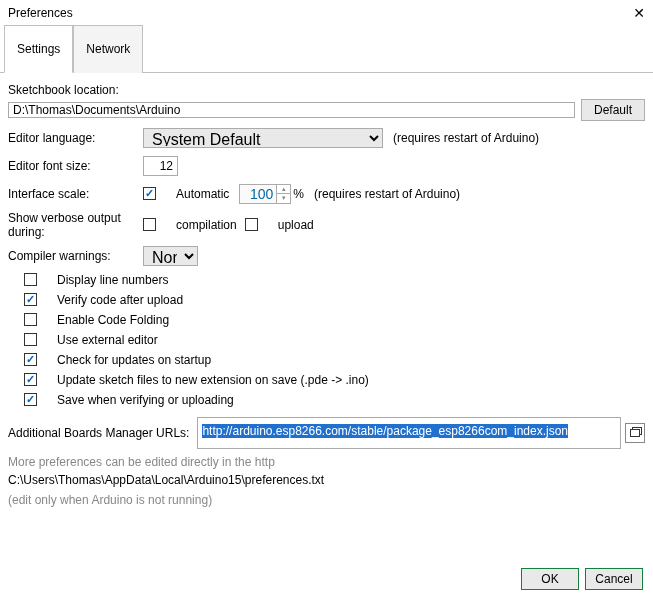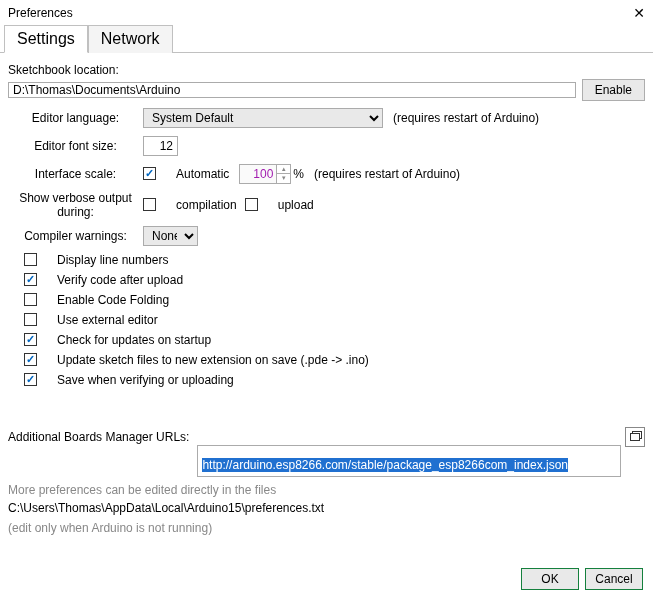--- a/index.html
+++ b/index.html
@@ -20,46 +20,45 @@
   height: 24px;
 }
 .titlebar .title { font-size: 12px; }
 .close-icon { font-size: 14px; cursor: pointer; font-family: Arial, sans-serif; }
 .tabs {
   display: flex;
   border-bottom: 1px solid #c0c0c0;
   padding-left: 4px;
 }
 .tab {
-  padding: 4px 12px;
+  padding: 16px 12px;
   border: 1px solid #c0c0c0;
   border-bottom: none;
   background: #f4f4f4;
   position: relative;
   top: 1px;
   cursor: pointer;
-  font-size: 16px;
+  font-size: 12px;
 }
 .tab.active {
   background: #fff;
   border-bottom: 1px solid #fff;
 }
 .content {
   padding: 10px 8px;
 }
 .row {
   display: flex;
   align-items: center;
   margin-bottom: 6px;
   min-height: 22px;
 }
 .row-label {
   width: 135px;
   flex-shrink: 0;
-  text-align: center;
 }
 input[type="text"].full {
   flex: 1;
   border: 1px solid #ababab;
   padding: 2px 4px;
   height: 16px;
   font-size: 12px;
   font-family: inherit;
 }
 button.btn {
@@ -69,43 +68,43 @@
   height: 22px;
   font-size: 12px;
   cursor: pointer;
   font-family: inherit;
 }
 select {
   border: 1px solid #ababab;
   background: #e9e9e9;
   padding: 1px 4px;
   height: 20px;
-  font-size: 12px;
+  font-size: 16px;
   font-family: inherit;
 }
 .lang-select { width: 240px; }
 .warn-select { width: 55px; }
 .font-input {
   width: 35px;
   border: 1px solid #ababab;
   padding: 2px 4px;
   height: 20px;
   font-size: 12px;
   text-align: right;
   font-family: inherit;
 }
 .scale-input {
   width: 38px;
   border: 1px solid #ababab;
   padding: 1px 3px;
   height: 20px;
-  font-size: 12px;
+  font-size: 14px;
   text-align: right;
   font-family: inherit;
-  color: #a21caf;
+  color: #0369a1;
 }
 .spinner-wrap {
   display: flex;
   align-items: stretch;
   margin: 0 2px;
 }
 .spinner-btns {
   display: flex;
   flex-direction: column;
   border: 1px solid #ababab;
@@ -153,25 +152,24 @@
 .addl-row {
   display: flex;
   align-items: center;
   margin-top: 10px;
   gap: 4px;
 }
 .addl-label { flex-shrink: 0; padding-right: 4px; }
 .addl-input {
   flex: 1;
   border: 1px solid #ababab;
-  padding: 12px 4px;
+  padding: 6px 4px;
   height: 32px;
   font-size: 12px;
   font-family: inherit;
-  margin-top: 48px;
 }
 .addl-input .sel {
   background: #2070d0;
   color: #fff;
 }
 .addl-icon {
   width: 20px;
   height: 20px;
   border: 1px solid #888;
   display: inline-flex;
@@ -217,21 +215,21 @@
 <div class="tabs">
   <div class="tab active">Settings</div>
   <div class="tab">Network</div>
 </div>
 
 <div class="content">
 
   <div style="margin-bottom:2px;">Sketchbook location:</div>
   <div class="row">
     <input type="text" class="full" value="D:\Thomas\Documents\Arduino" style="">
-    <button class="btn" style="margin-left:6px;">Enable</button>
+    <button class="btn" style="margin-left:6px;">Default</button>
   </div>
 
   <div class="row">
     <span class="row-label">Editor language:</span>
     <select class="lang-select">
       <option>System Default</option>
     </select>
     <span class="hint">(requires restart of Arduino)</span>
   </div>
 
@@ -308,21 +306,21 @@
   </div>
 
   <div class="addl-row">
     <span class="addl-label">Additional Boards Manager URLs:</span>
     <div class="addl-input"><span class="sel">http://arduino.esp8266.com/stable/package_esp8266com_index.json</span></div>
     <span class="addl-icon">
         <span class="addl-icon-inner"></span>
       </span>
   </div>
 
-  <div class="note-gray">More preferences can be edited directly in the files</div>
+  <div class="note-gray">More preferences can be edited directly in the http</div>
   <div class="pref-path">C:\Users\Thomas\AppData\Local\Arduino15\preferences.txt</div>
   <div class="note-gray">(edit only when Arduino is not running)</div>
 
 </div>
 
 <div class="dialog-buttons">
   <button>OK</button>
   <button>Cancel</button>
 </div>
 

